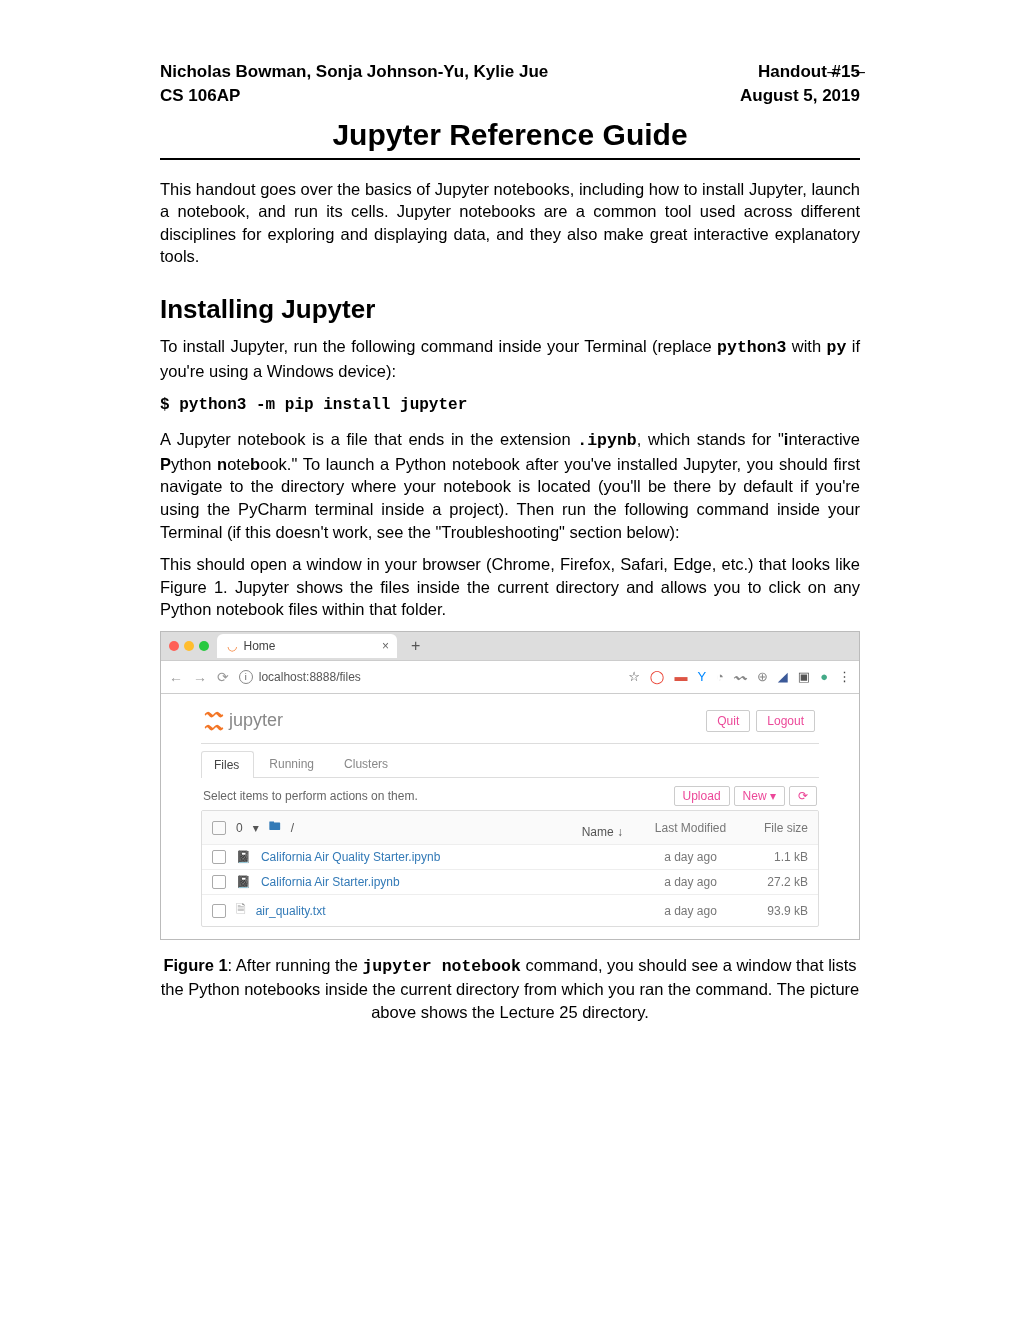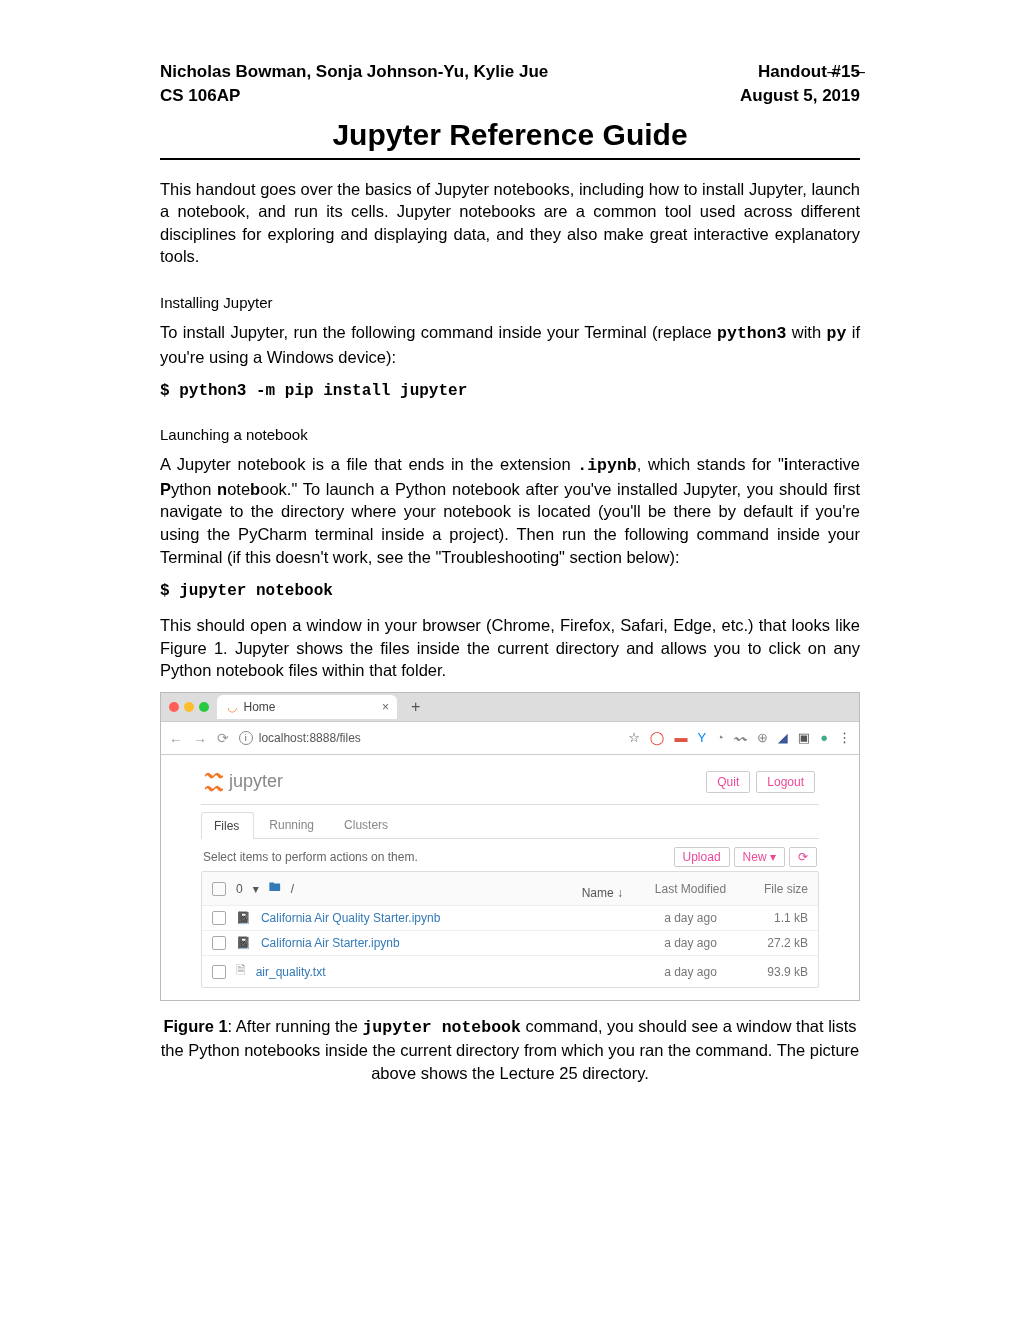--- a/index.html
+++ b/index.html
@@ -41,22 +41,22 @@
     border-top: 2px solid #000;
     margin: 0 0 18px 0;
   }
   p.body {
     font-size: 16.5px;
     line-height: 1.37;
     text-align: justify;
     margin: 10px 0;
   }
   h2.section {
-    font-size: 15px;
-    font-weight: normal;
+    font-size: 26px;
+    font-weight: bold;
     margin: 26px 0 6px 0;
   }
   code, .mono {
     font-family: "Courier New", monospace;
     font-weight: bold;
   }
   pre.cmd {
     font-family: "Courier New", monospace;
     font-weight: bold;
     font-size: 16px;
@@ -253,25 +253,23 @@
   <hr class="hr">
 
   <p class="body">This handout goes over the basics of Jupyter notebooks, including how to install Jupyter, launch a notebook, and run its cells. Jupyter notebooks are a common tool used across different disciplines for exploring and displaying data, and they also make great interactive explanatory tools.</p>
 
   <h2 class="section">Installing Jupyter</h2>
   <p class="body">
     <span>To install Jupyter, run the following command inside your Terminal (replace </span><code>python3</code><span> with </span><code>py</code><span> if you're using a Windows device):</span>
   </p>
   <pre class="cmd">$ python3 -m pip install jupyter</pre>
 
-  <h2 class="section">Launching a notebook</h2>
   <p class="body">
     <span>A Jupyter notebook is a file that ends in the extension </span><code>.ipynb</code><span>, which stands for "</span><b>i</b><span>nteractive </span><b>P</b><span>ython </span><b>n</b><span>ote</span><b>b</b><span>ook." To launch a Python notebook after you've installed Jupyter, you should first navigate to the directory where your notebook is located (you'll be there by default if you're using the PyCharm terminal inside a project). Then run the following command inside your Terminal (if this doesn't work, see the "Troubleshooting" section below):</span>
   </p>
-  <pre class="cmd">$ jupyter notebook</pre>
   <p class="body">This should open a window in your browser (Chrome, Firefox, Safari, Edge, etc.) that looks like Figure 1. Jupyter shows the files inside the current directory and allows you to click on any Python notebook files within that folder.</p>
 
   <div class="browser-mock">
     <div class="tab-strip">
       <div class="traffic-dots">
         <div class="dot red"></div>
         <div class="dot yellow"></div>
         <div class="dot green"></div>
       </div>
       <div class="tab">

